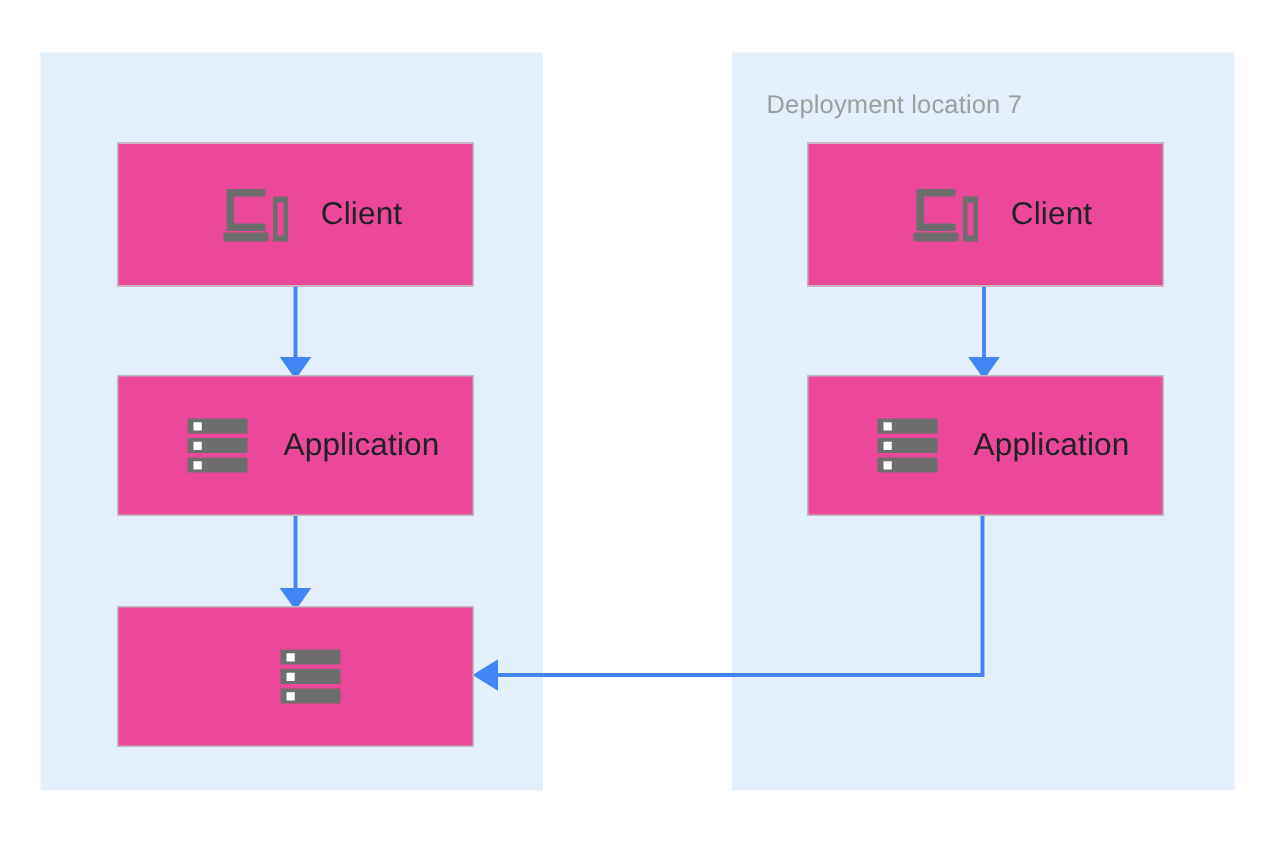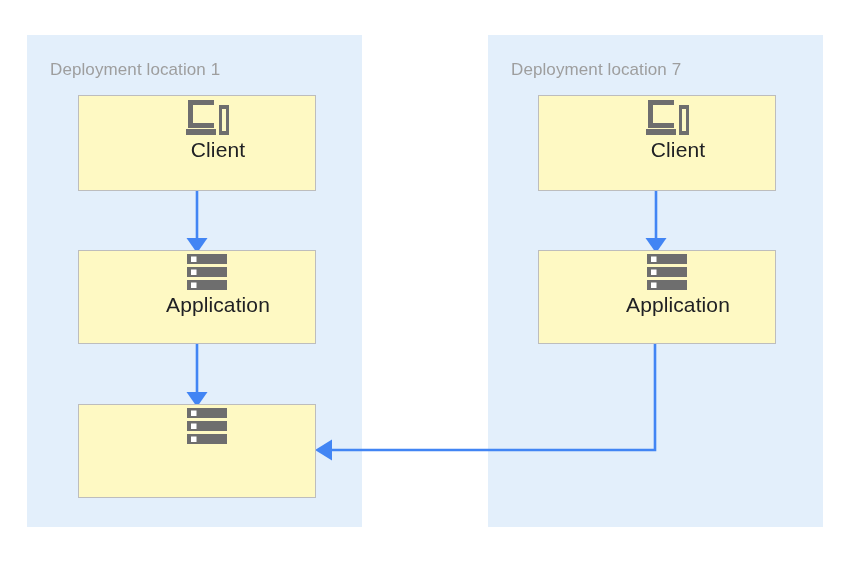--- a/index.html
+++ b/index.html
@@ -34,27 +34,27 @@
     color: #9e9e9e;
     font-size: 17px;
     line-height: 20px;
     letter-spacing: 0.1px;
     white-space: nowrap;
   }
 
   
   .node {
     position: absolute;
-    background: #fef9c3;
+    background: #ec4899;
     border: 1px solid #bdbdbd;
     box-sizing: border-box;
     display: flex;
-    flex-direction: column;
+    flex-direction: row;
     align-items: center;
-    justify-content: flex-start;
+    justify-content: center;
     padding-left: 22px;
   }
   .node-label {
     color: #202124;
     font-size: 21px;
     line-height: 24px;
     letter-spacing: 0.1px;
     white-space: nowrap;
     margin-left: 20px;
   }
@@ -76,21 +76,20 @@
     height: 574px;
     pointer-events: none;
   }
 </style>
 </head>
 <body>
 
 <div id="canvas">
 
   <div class="zone" style="left:27px; top:35px; width:335px; height:492px;"></div>
-  <div class="zone-label" style="left:50px; top:60px;">Deployment location 1</div>
 
   <div class="zone" style="left:488px; top:35px; width:335px; height:492px;"></div>
   <div class="zone-label" style="left:511px; top:60px;">Deployment location 7</div>
 
   <svg id="wires" viewBox="0 0 856 574" xmlns="http://www.w3.org/2000/svg">
 
     <g>
       <line x1="197" y1="191" x2="197" y2="240" stroke="#4285f4" stroke-width="2.6"></line>
       <polygon points="186.5,238 207.5,238 197,253" fill="#4285f4"></polygon>
     </g>

